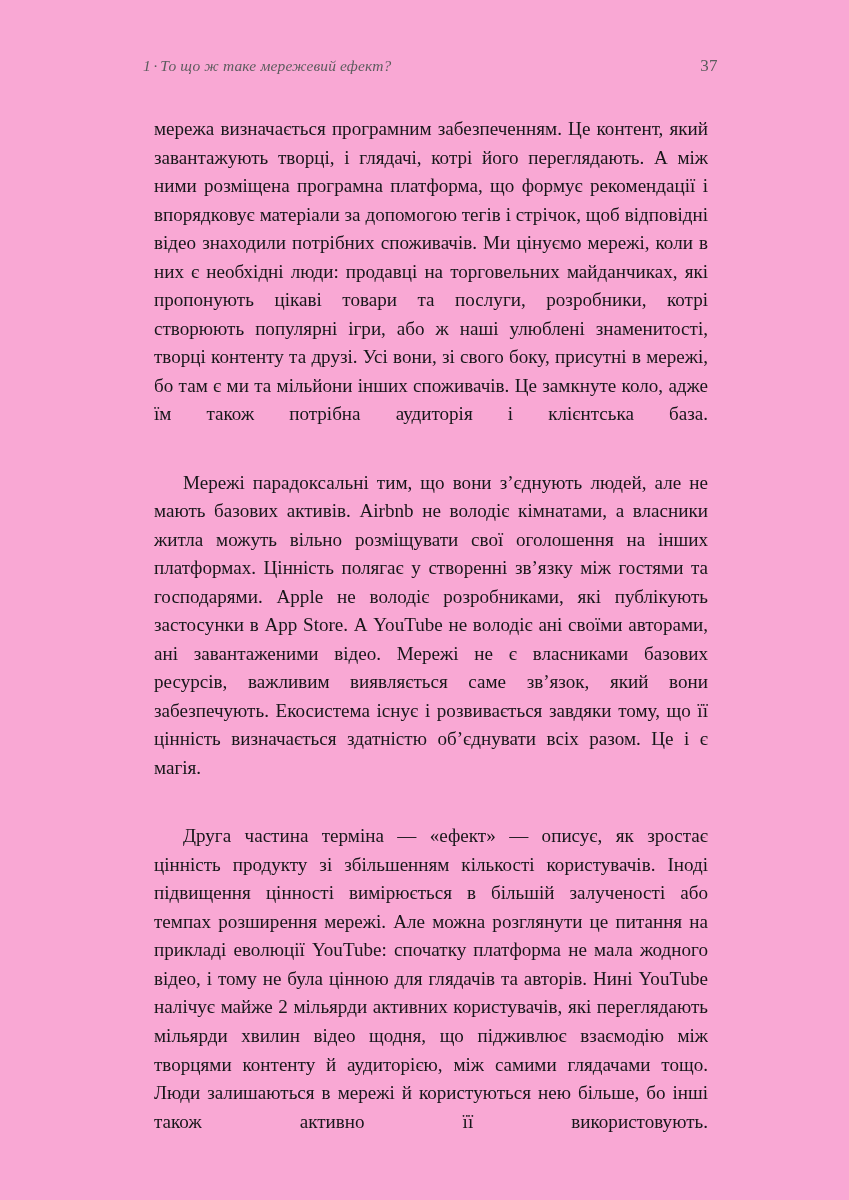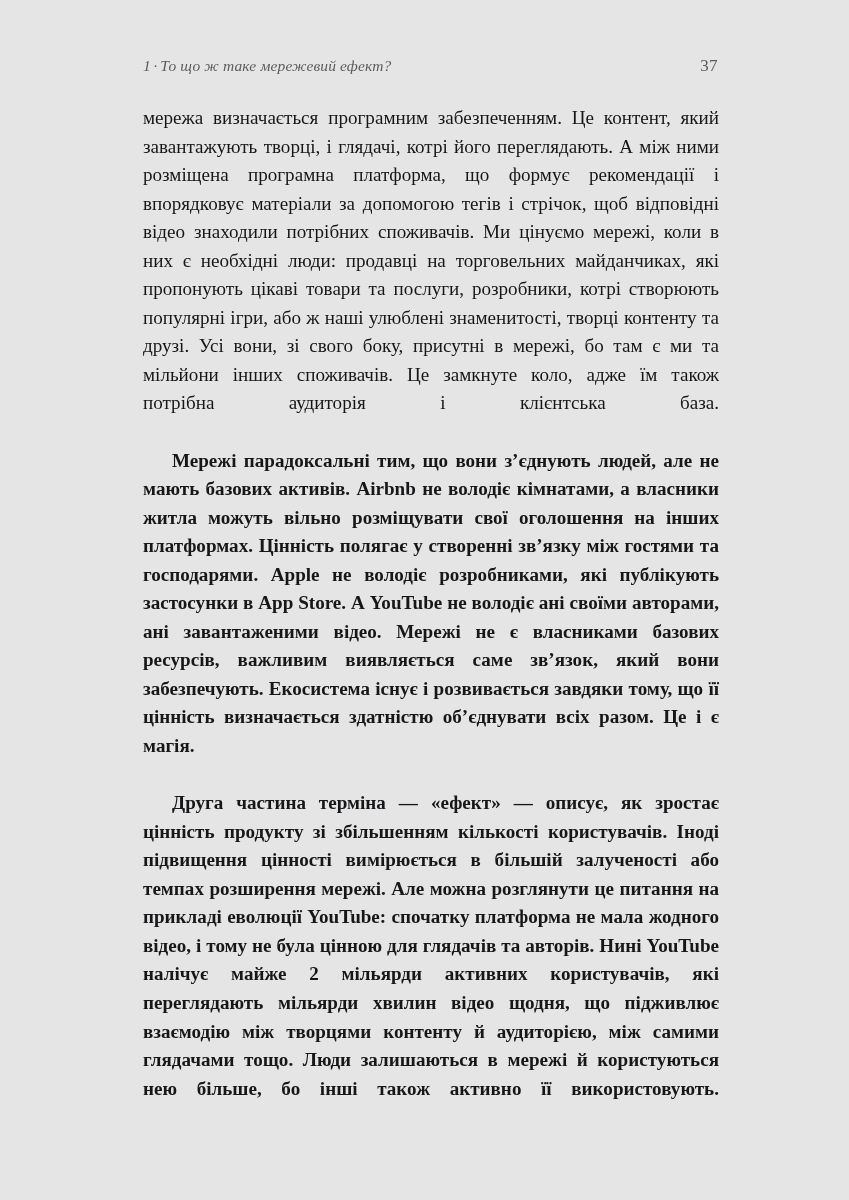--- a/index.html
+++ b/index.html
@@ -5,21 +5,21 @@
 <style>
   html, body {
     margin: 0;
     padding: 0;
     background: #ffffff;
   }
   .page {
     position: relative;
     width: 849px;
     height: 1200px;
-    background: #e5e5e5;
+    background: #f9a8d4;
     overflow: hidden;
     font-family: "Liberation Serif", "DejaVu Serif", serif;
     -webkit-font-smoothing: antialiased;
   }
 
   
   .running-head {
     position: absolute;
     left: 143px;
     right: 131px;
@@ -57,26 +57,25 @@
     top: 104px;
     width: 576px;
     color: #17171a;
     font-size: 19.1px;
     line-height: 28.55px;
     text-align: justify;
     text-justify: inter-word;
     hyphens: manual;
   }
   .textblock p {
-    margin: 0;
+    margin: 11px;
     text-indent: 0;
   }
   .textblock p.indented {
     text-indent: 29px;
-    font-weight: bold;
   }
   
   .textblock p::after {
     content: "";
     display: inline-block;
     width: 100%;
   }
 </style>
 </head>
 <body>

